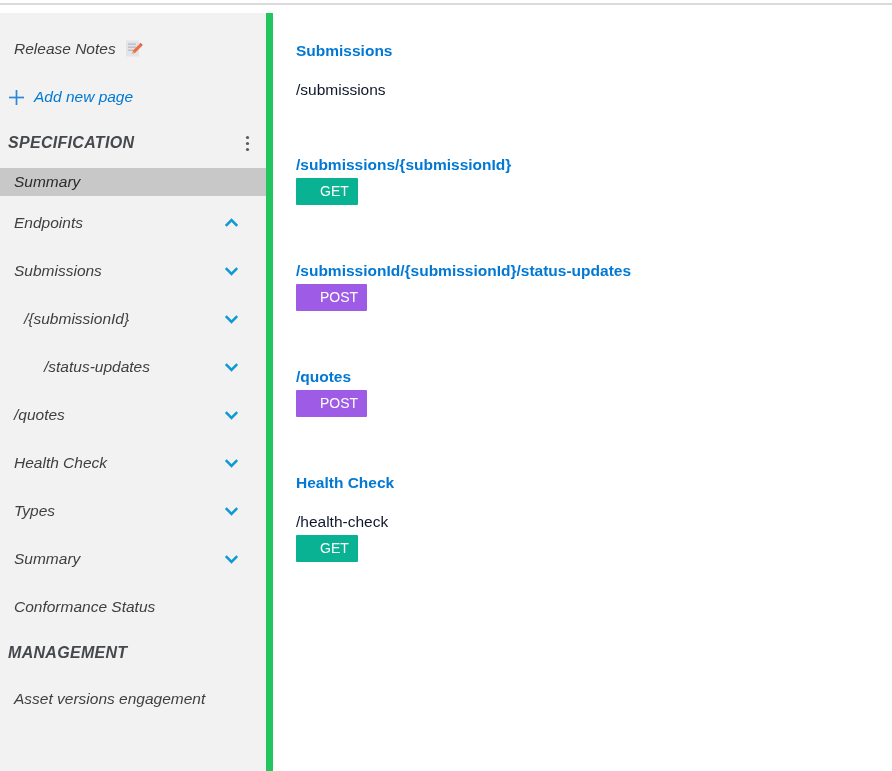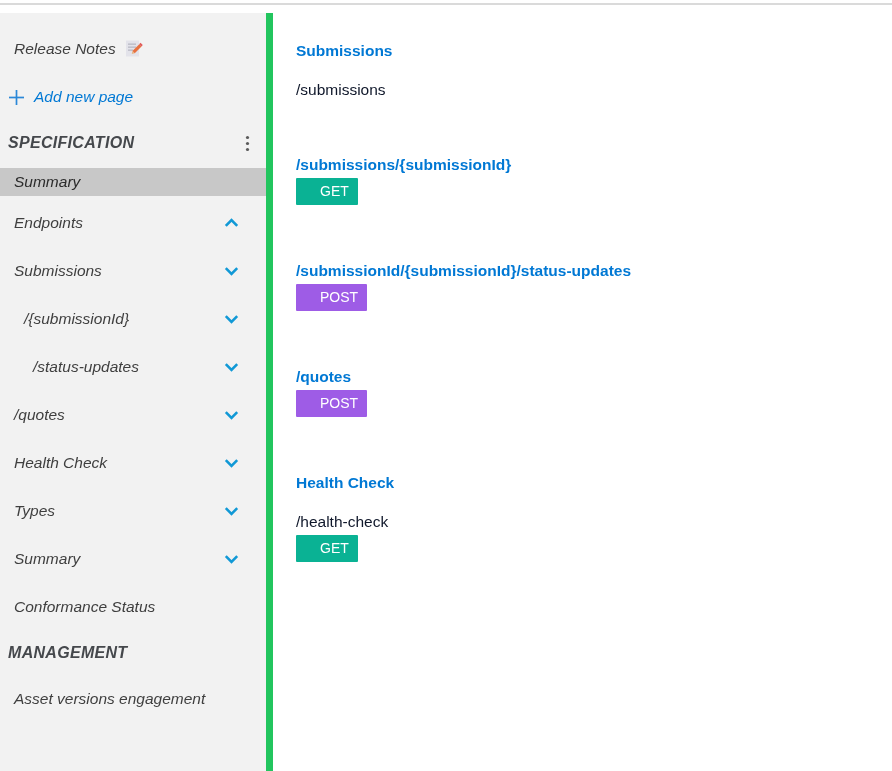--- a/index.html
+++ b/index.html
@@ -27,21 +27,21 @@
   .add-row .plus{display:inline-flex;margin-right:9px;}
   .header-row{
     font-size:16px;font-weight:700;color:#45484c;letter-spacing:.3px;
     padding-left:8px;cursor:default;height:44px;
   }
   .header-row .kebab{margin-left:auto;display:inline-flex;cursor:pointer;padding:2px 4px;}
   .selected{
     background:var(--selected-bg,#C8C8C8);height:28px;margin:3px 0;color:#2b2b2b;
   }
   .indent-1{padding-left:24px;}
-  .indent-2{padding-left:33px;}
+  .indent-2{padding-left:44px;}
   .chev{margin-left:auto;margin-right:15px;display:inline-flex;cursor:pointer;}
   .chev polyline{fill:none;stroke:var(--chevron-blue,#1199D6);stroke-width:2.6;}
   .plus line{stroke:#2b88d8;stroke-width:1.7;}
   .kebab circle{fill:#5a5a5a;}
 
   
   .main{
     position:absolute;left:274px;top:5px;right:0;bottom:0;background:#fff;
     padding-left:22px;box-sizing:border-box;
   }

